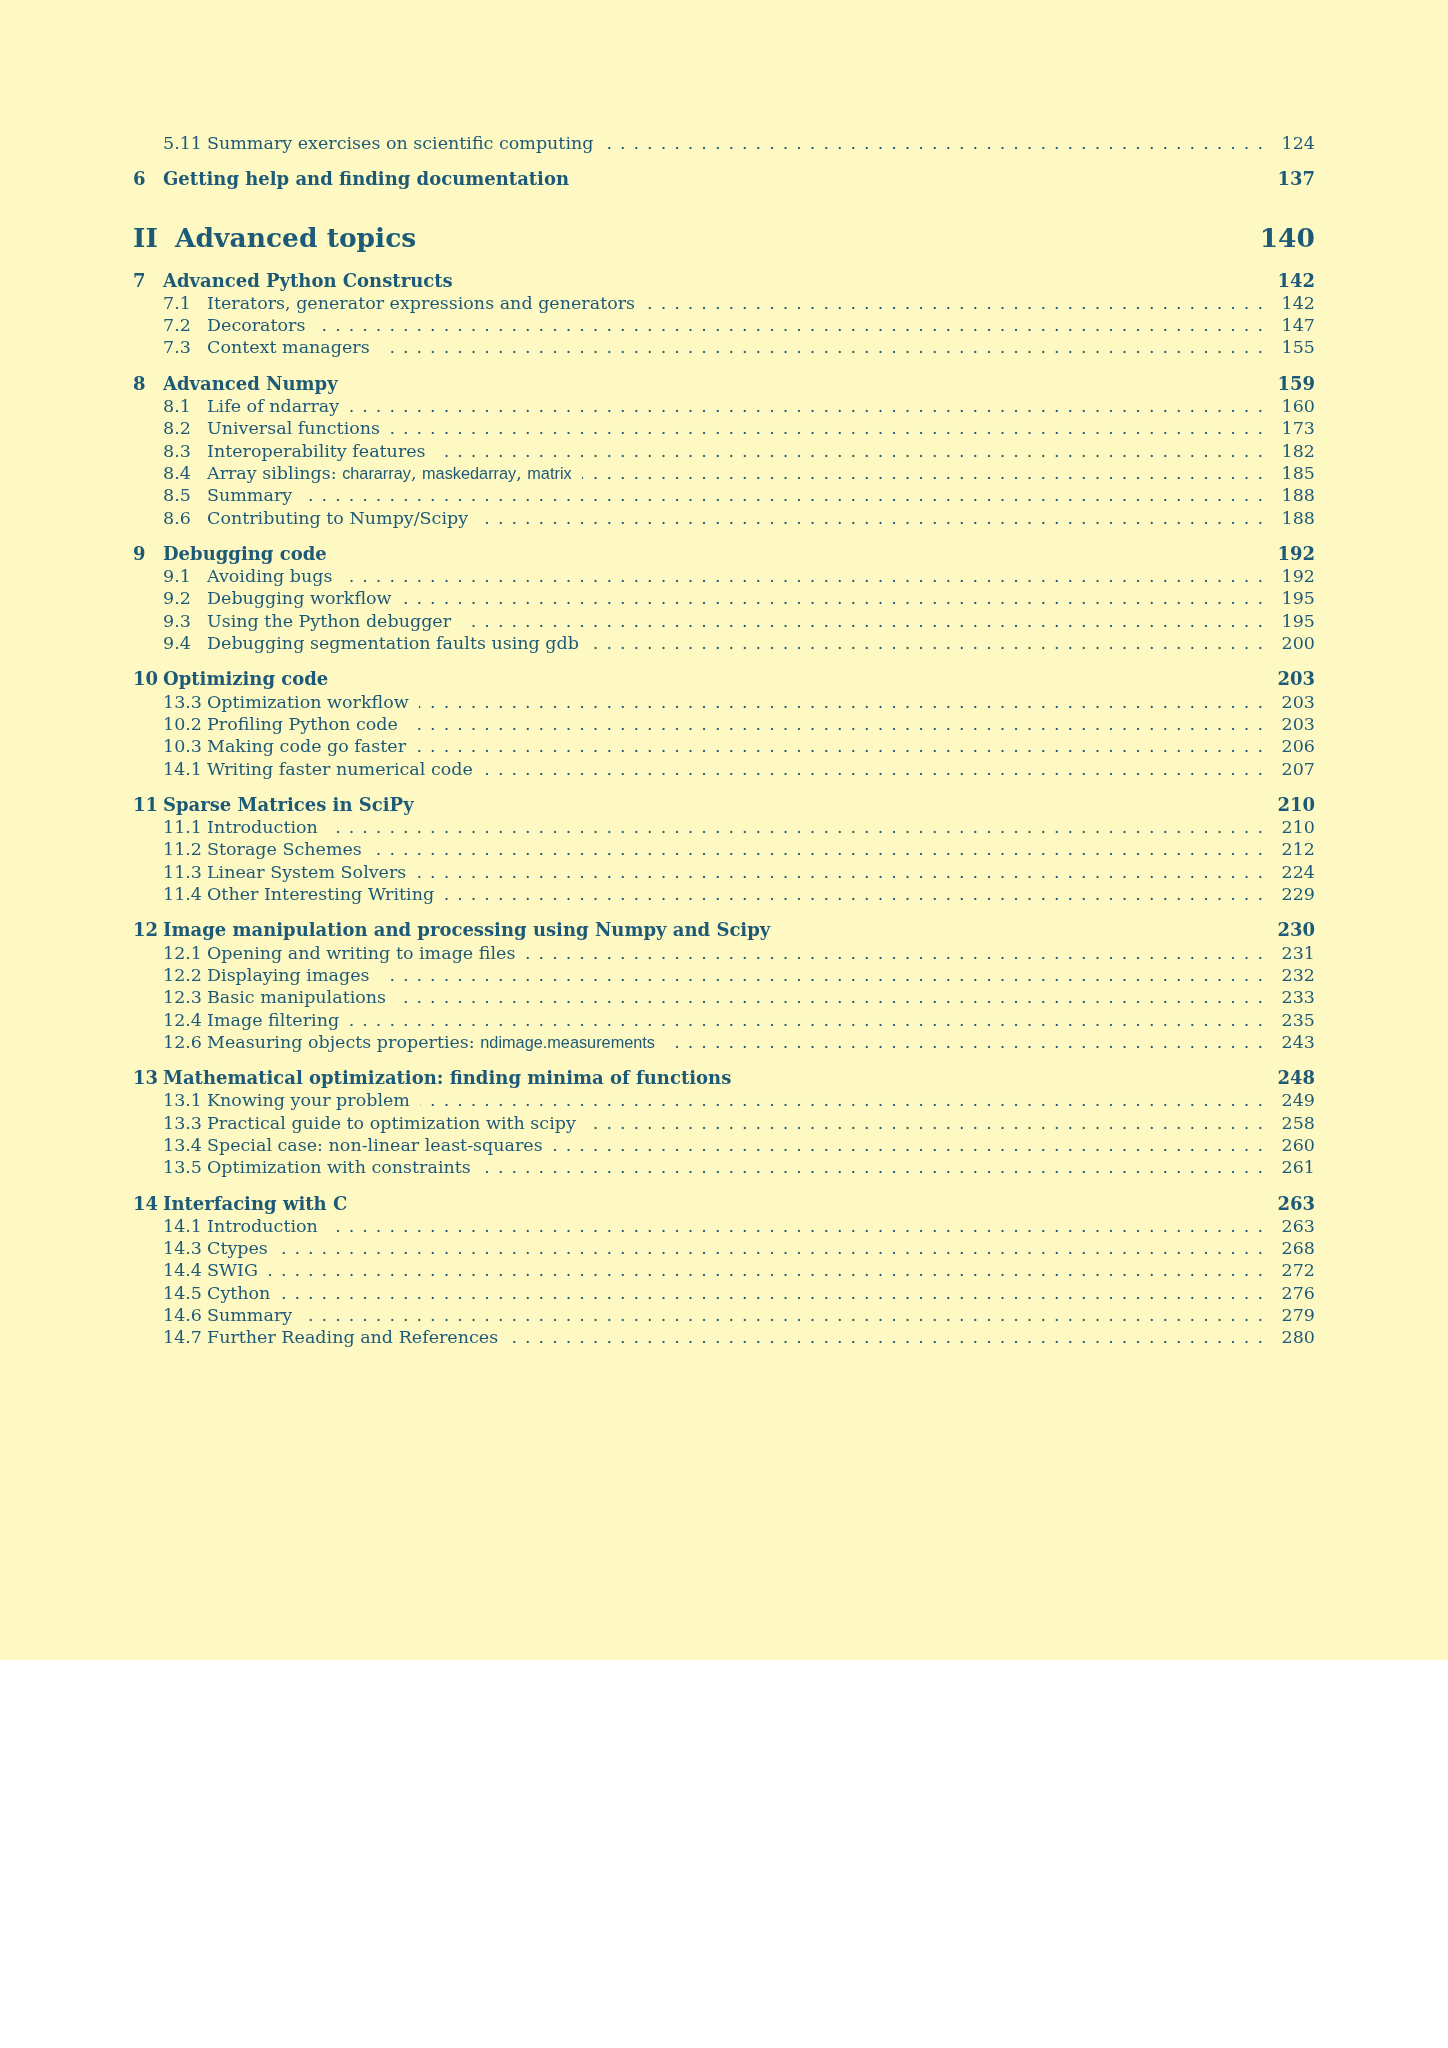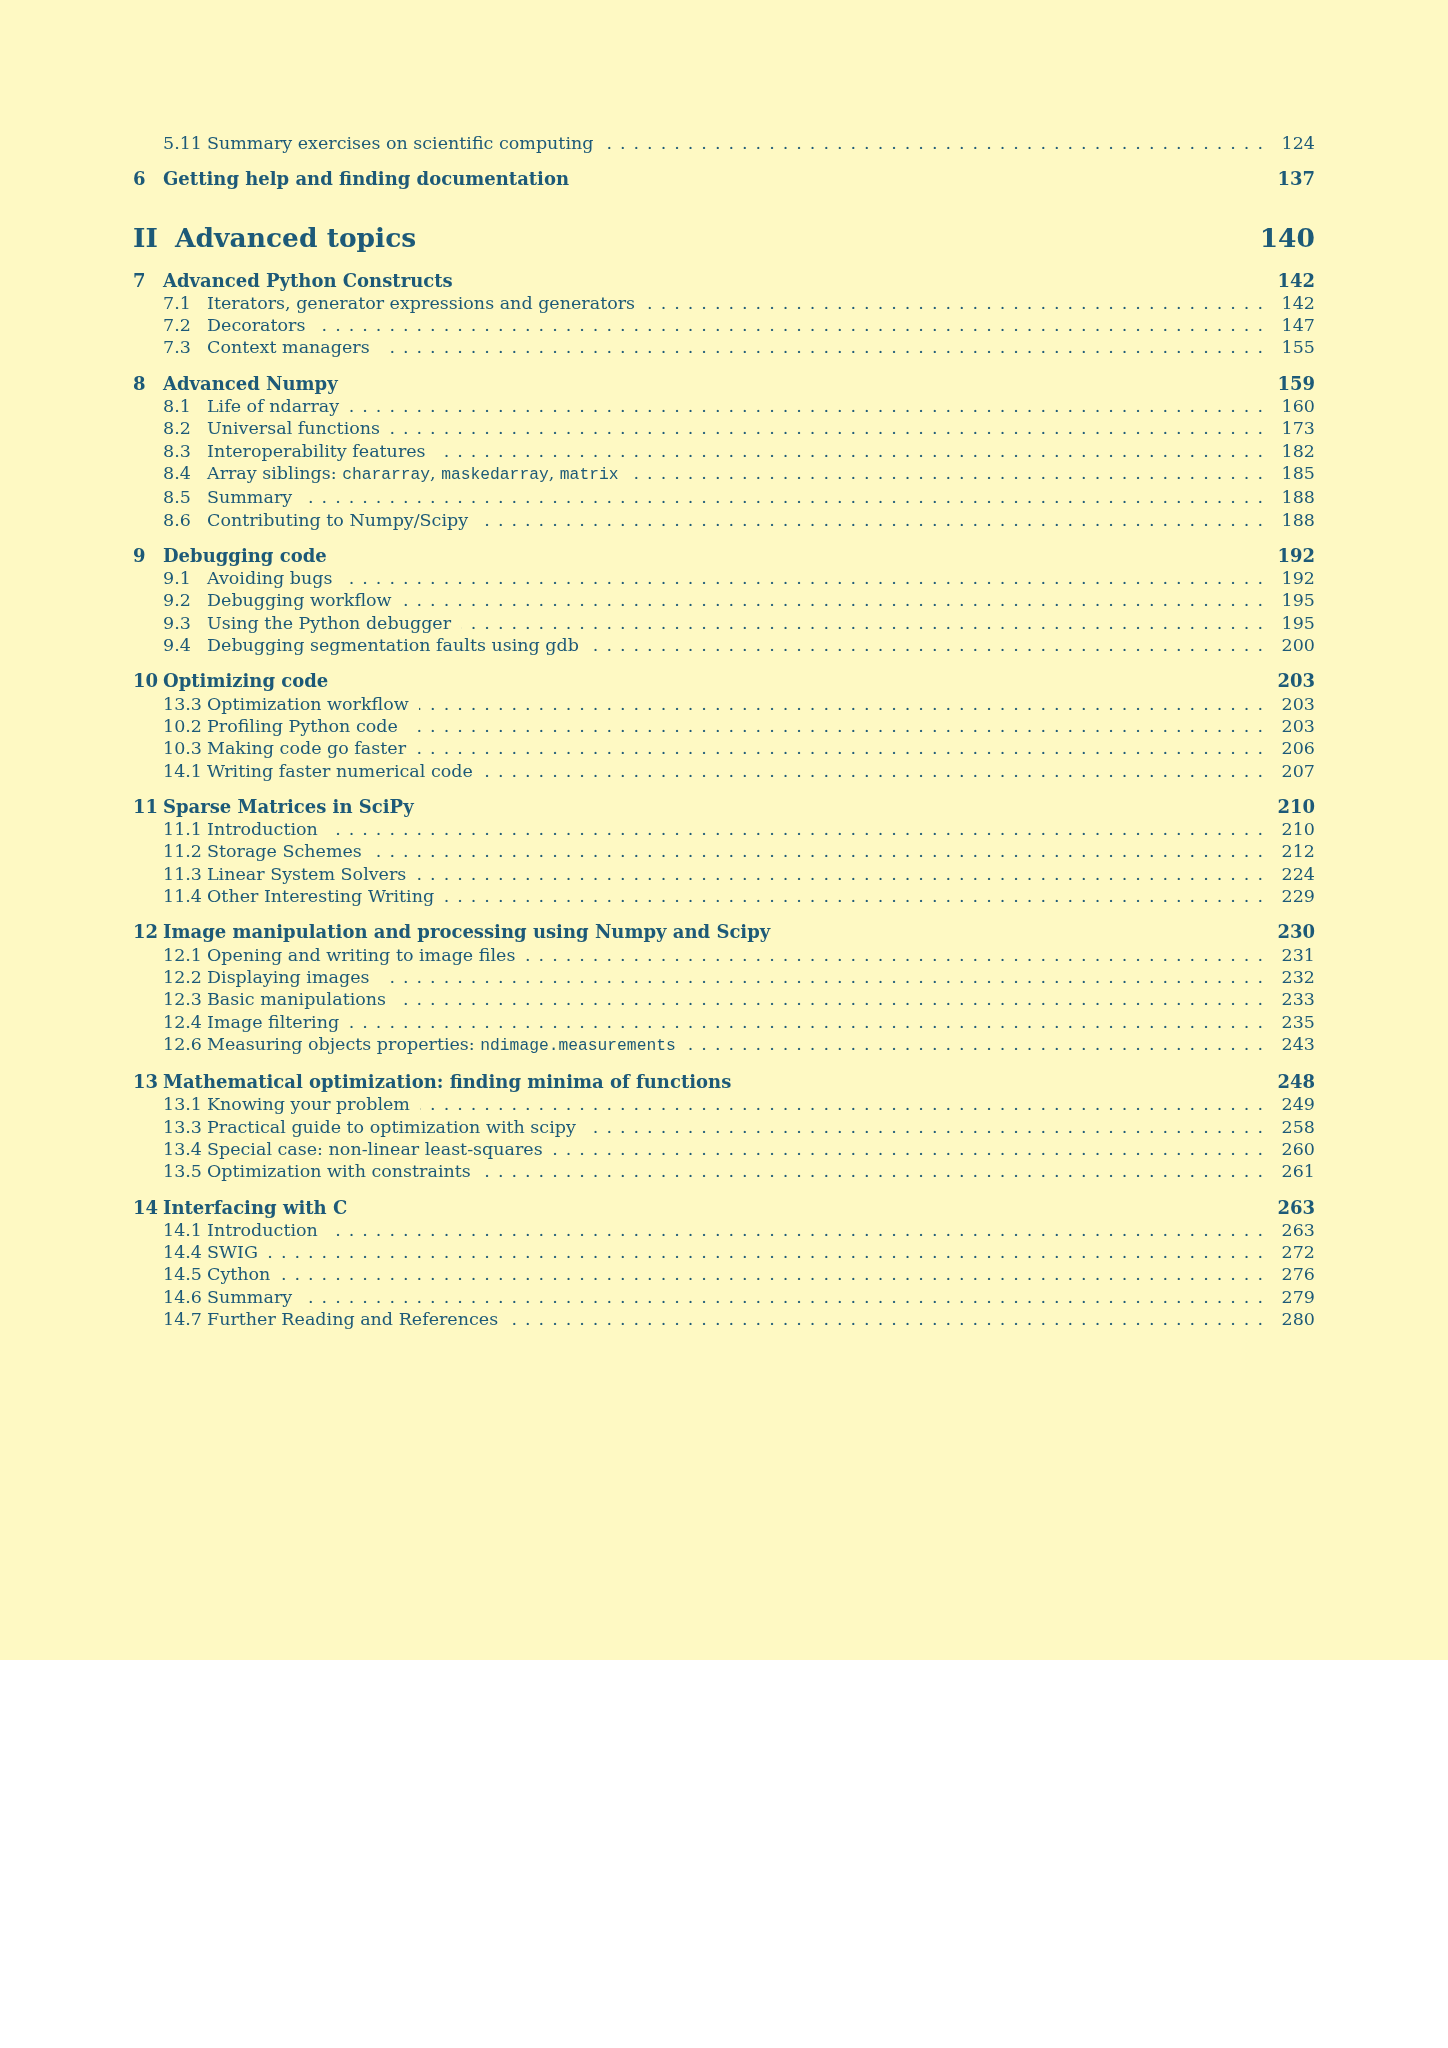--- a/index.html
+++ b/index.html
@@ -50,21 +50,21 @@
   .chapter .num { flex: none; width: 30px; }
   .row.part {
     font-weight: bold;
     font-size: 26.5px;
     line-height: 34px;
     margin-top: 30px;
     margin-bottom: 15px;
   }
   .part .num { flex: none; width: 42px; }
   .code {
-    font-family: Liberation Mono, monospace;
+    font-family: Liberation Sans, sans-serif;
     font-size: 16.3px;
     text-align: center;
   }
   .footer-rule {
     position: absolute;
     left: 133px;
     top: 1938px;
     width: 1182px;
     border-top: 1.6px solid var(--rule, #222222);
   }
@@ -331,20 +331,26 @@
           <span class="fill"></span>
           <span class="page-num">263</span>
         </div>
         <div class="row section">
           <span class="num">14.1</span>
           <span class="title"><span>Introduction</span></span>
           <span class="dots"></span>
           <span class="page-num">263</span>
         </div>
         <div class="row section">
+          <span class="num">14.3</span>
+          <span class="title"><span>Ctypes</span></span>
+          <span class="dots"></span>
+          <span class="page-num">268</span>
+        </div>
+        <div class="row section">
           <span class="num">14.4</span>
           <span class="title"><span>SWIG</span></span>
           <span class="dots"></span>
           <span class="page-num">272</span>
         </div>
         <div class="row section">
           <span class="num">14.5</span>
           <span class="title"><span>Cython</span></span>
           <span class="dots"></span>
           <span class="page-num">276</span>

